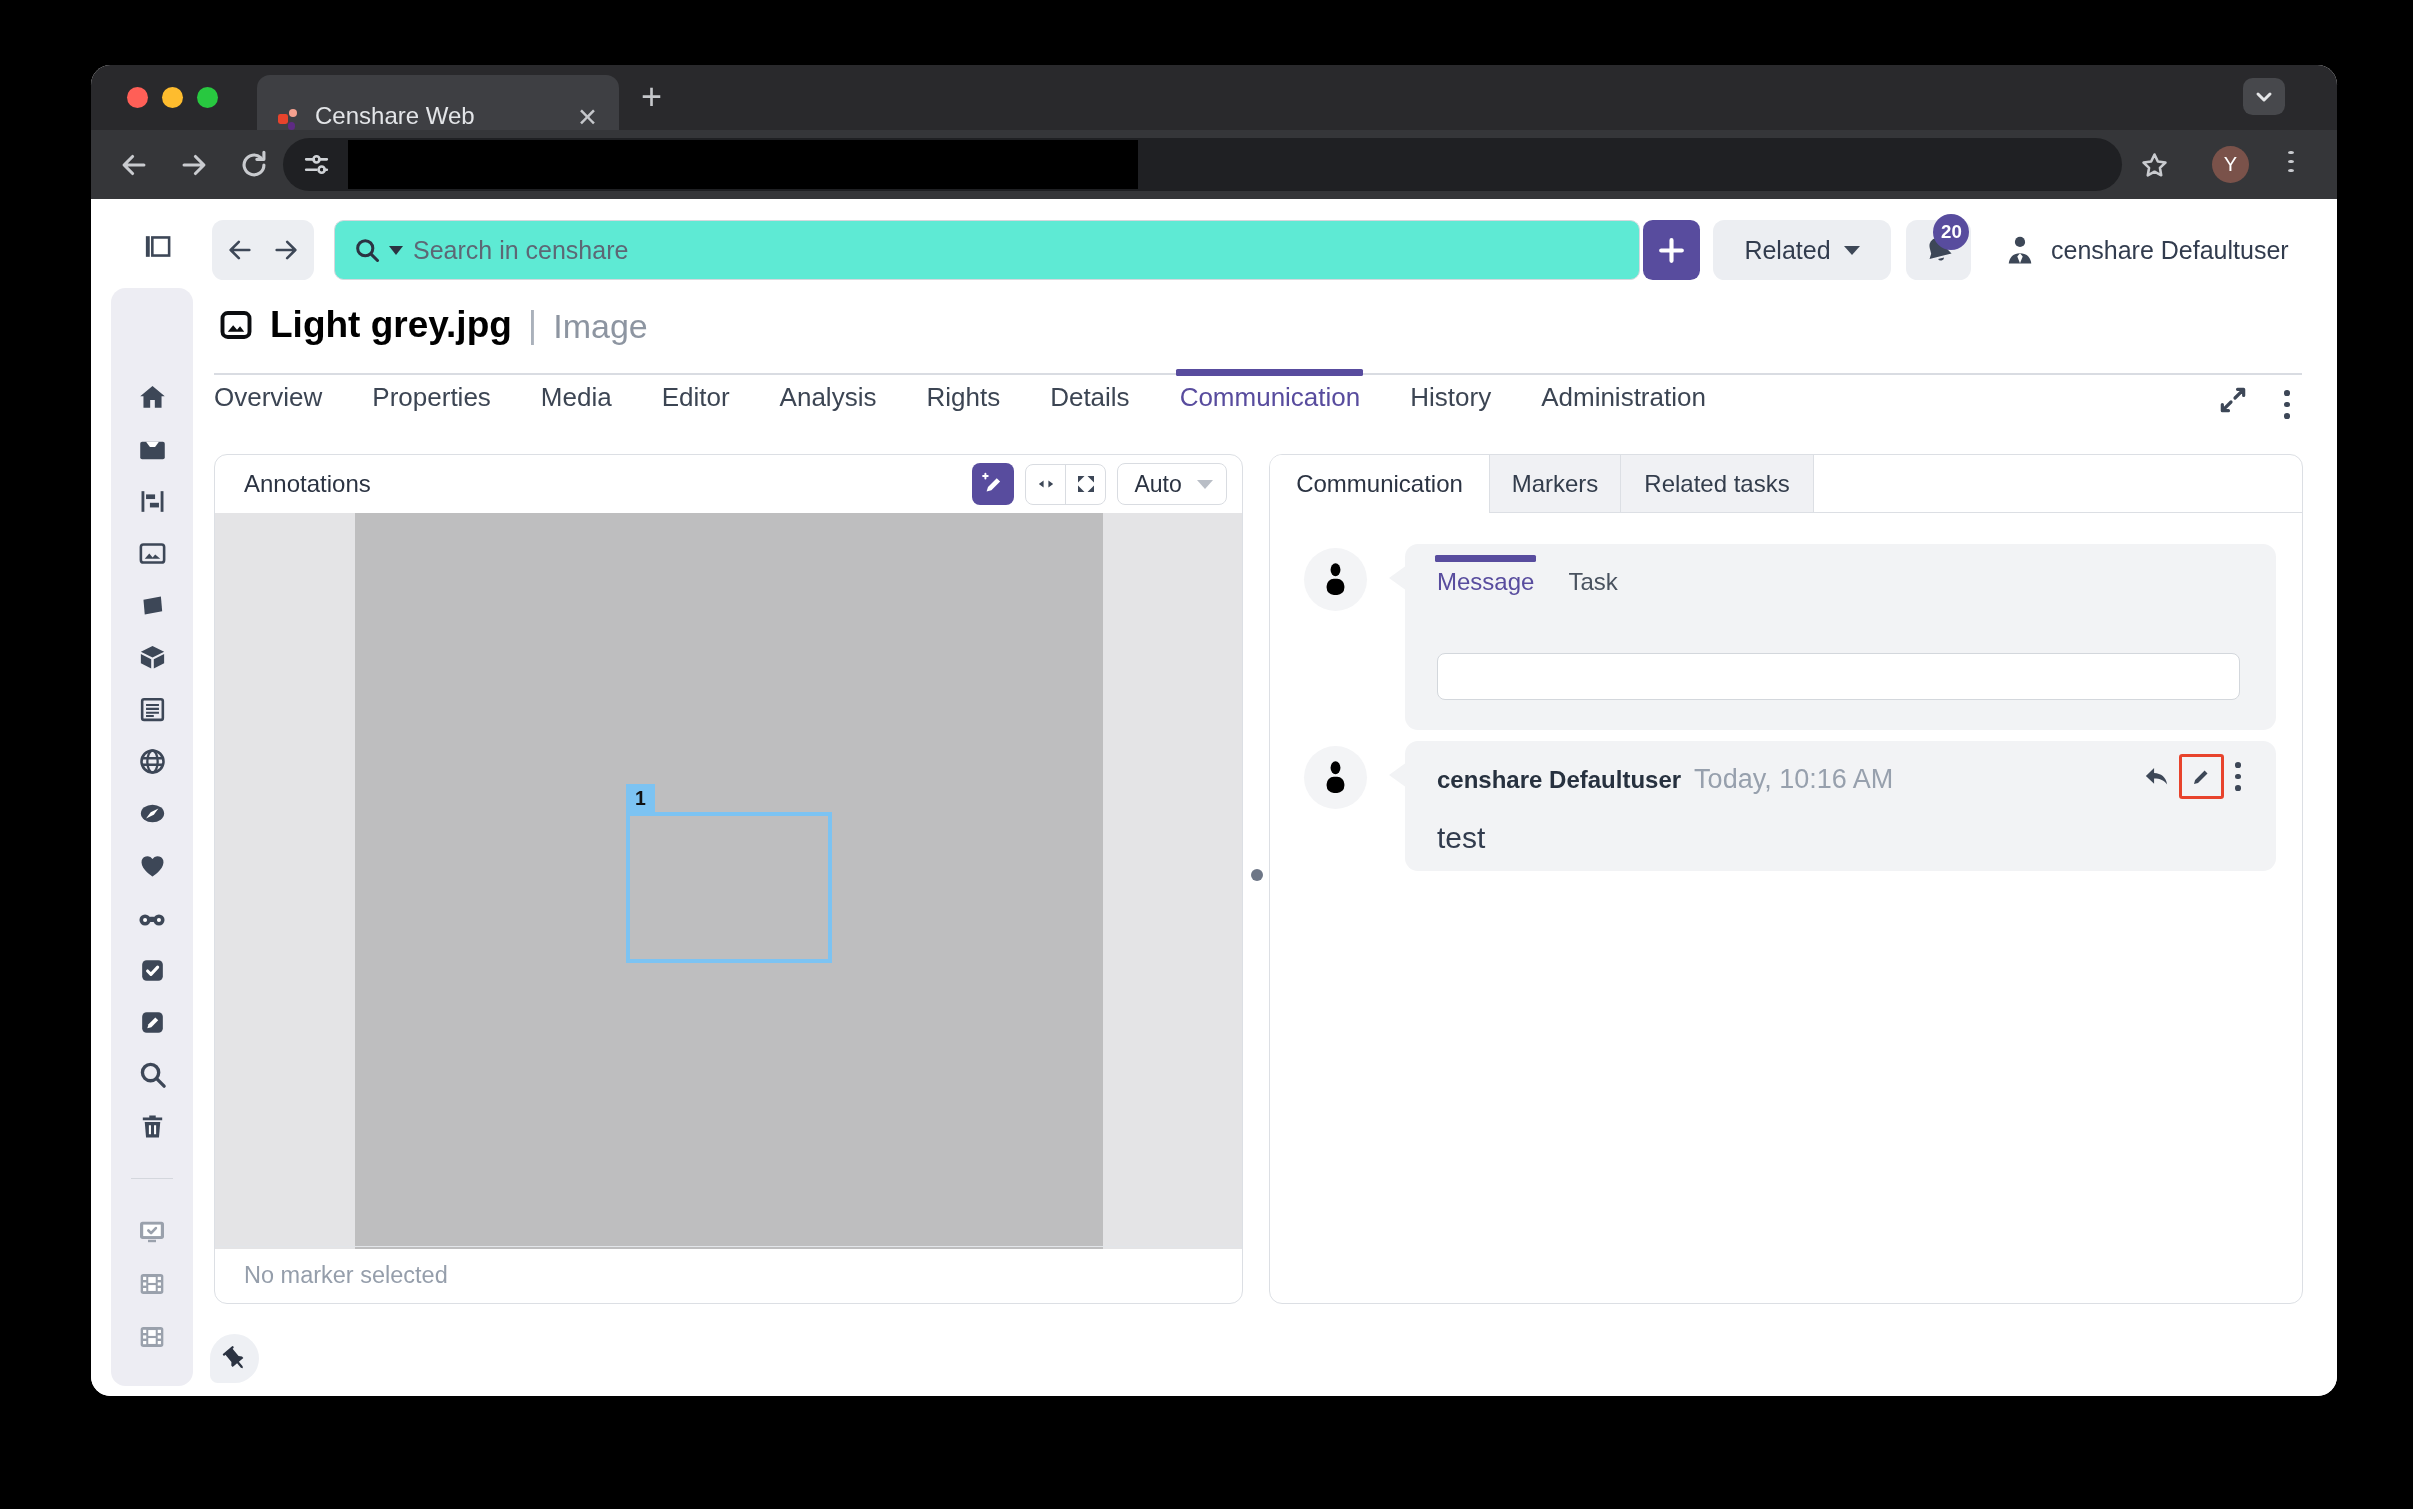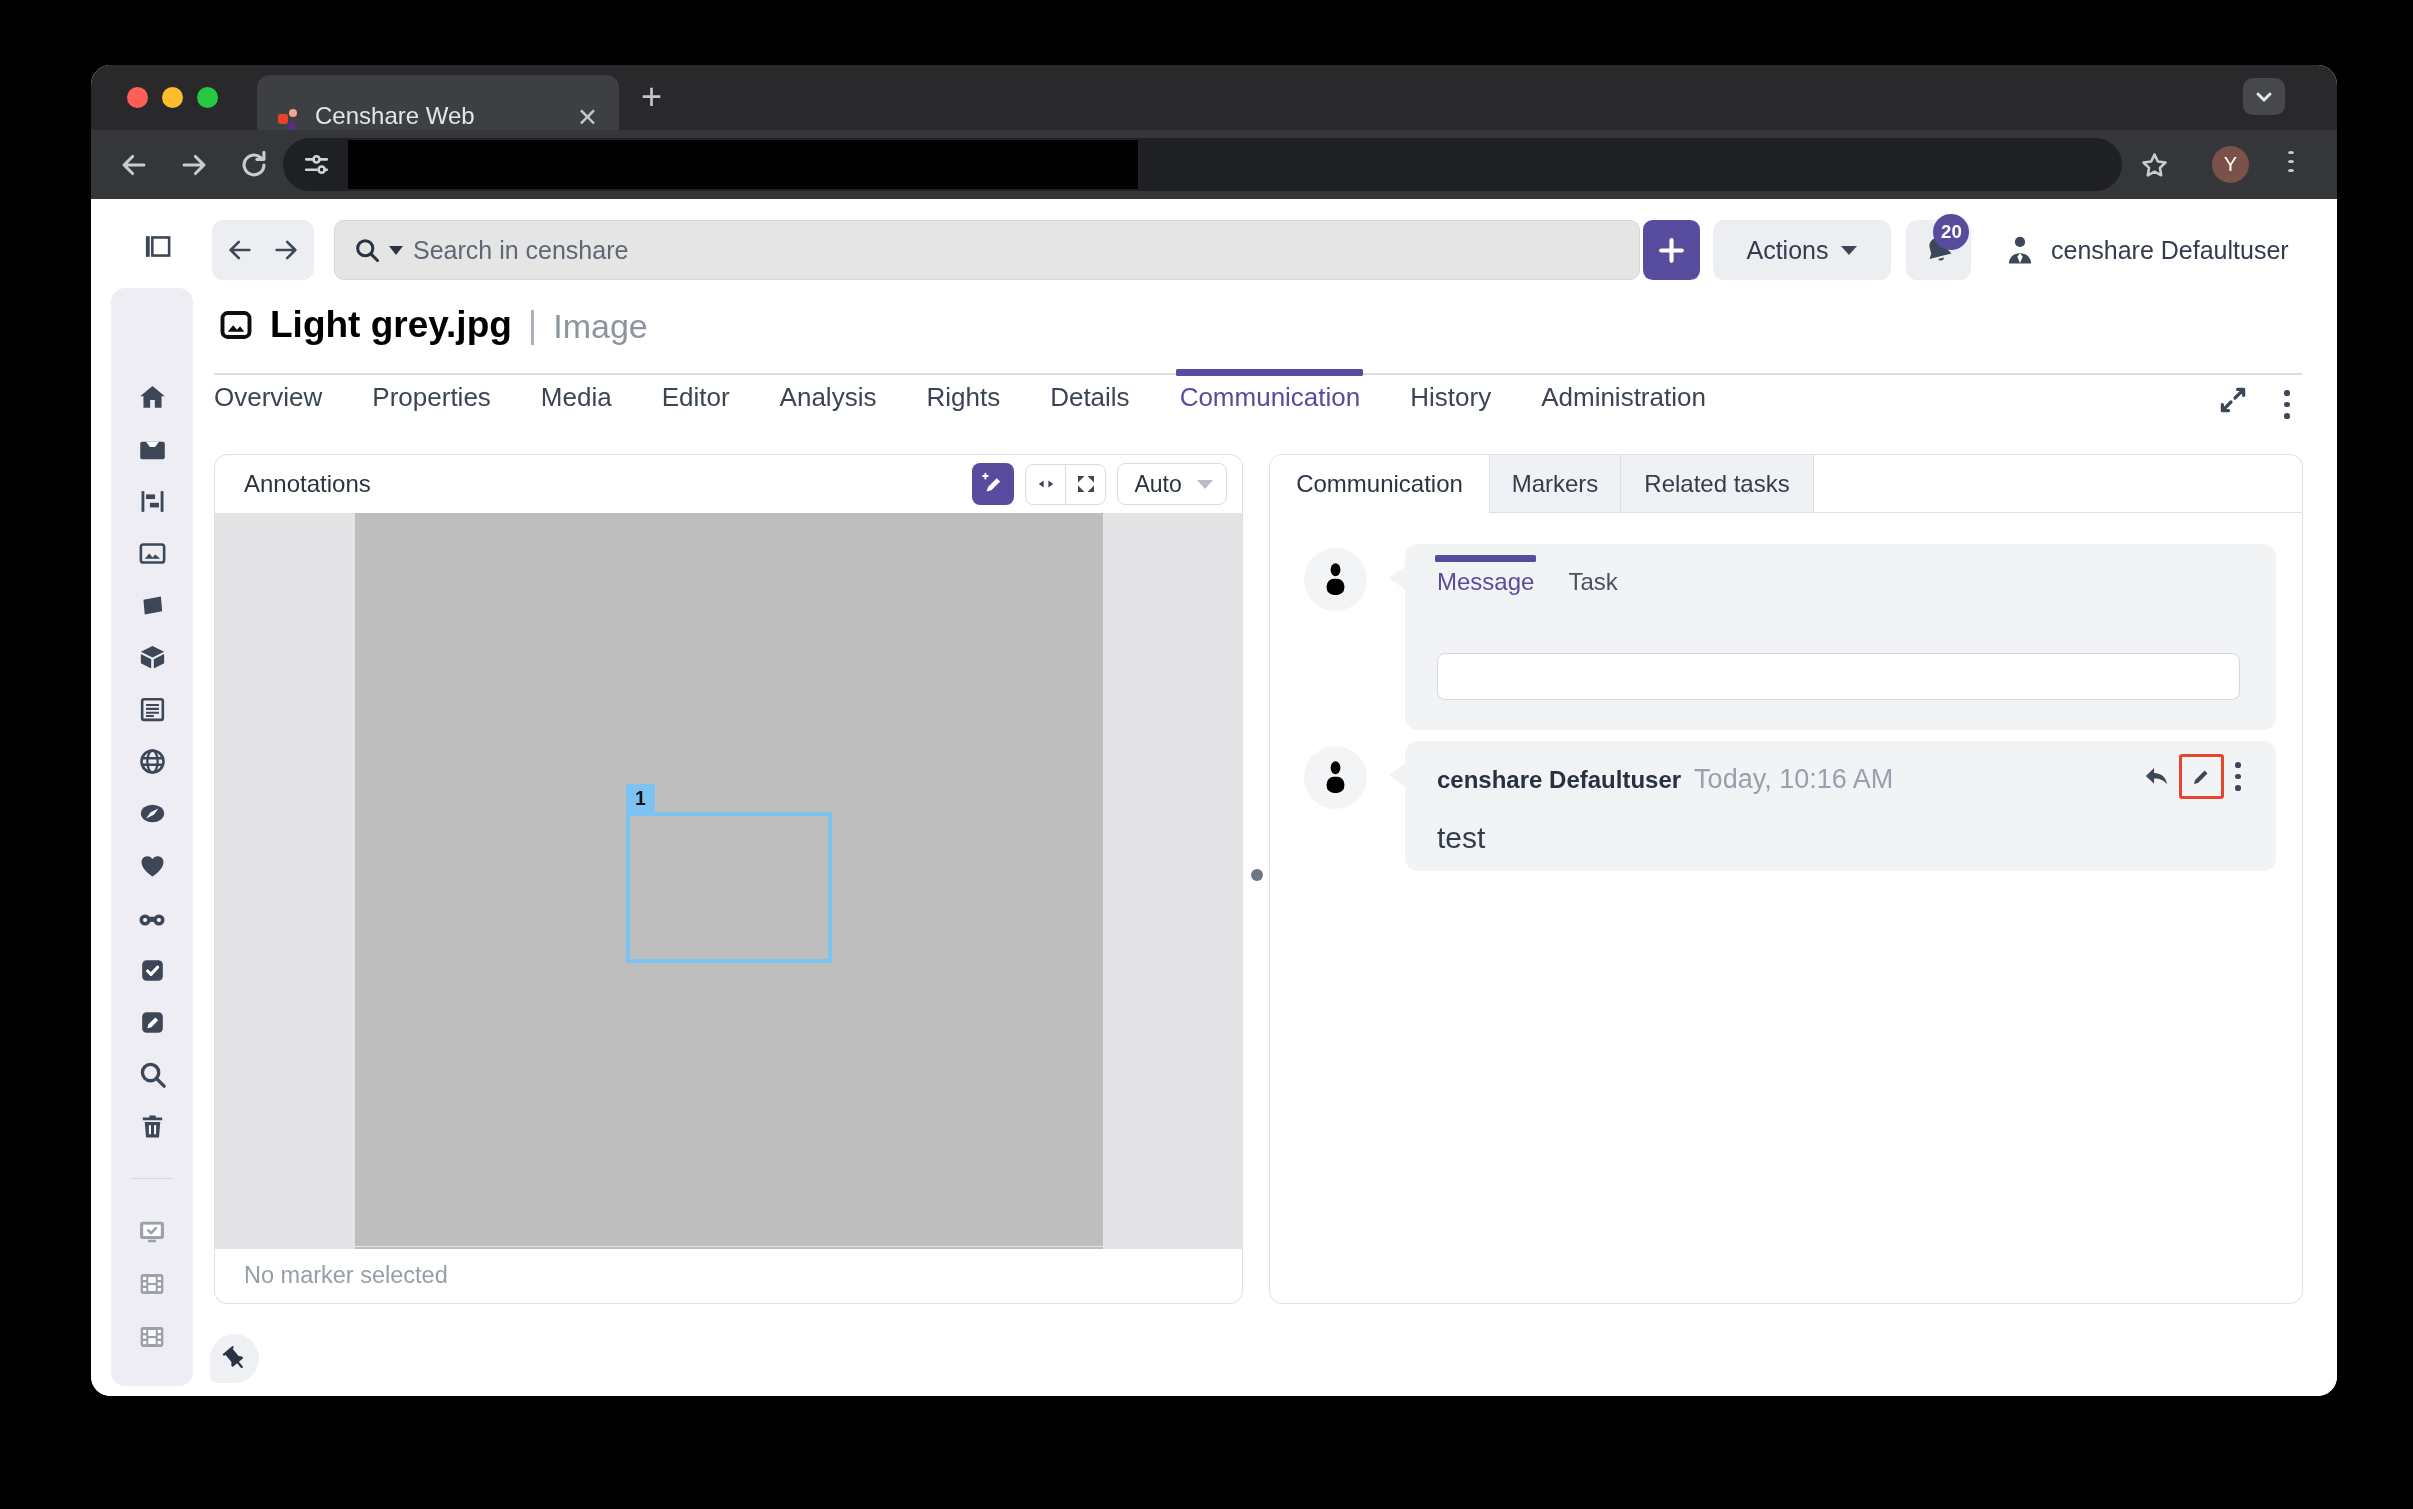--- a/index.html
+++ b/index.html
@@ -20,21 +20,21 @@
   .newtab{position:absolute;left:550px;top:11.4px;font-size:36px;color:#c5c7cb;font-weight:300}
   .tabchevron{position:absolute;right:52px;top:13px;width:42px;height:37px;background:#47484c;border-radius:9.7px;display:flex;align-items:center;justify-content:center}
   .btoolbar{position:absolute;top:65px;left:0;right:0;height:69px;background:#353639}
   .nav-ico{position:absolute;top:18px}
   .urlpill{position:absolute;left:192px;top:8px;width:1839px;height:53px;background:#1f2023;border-radius:27px}
   .redact{position:absolute;left:257px;top:9.7px;width:790px;height:49px;background:#000}
 
   
   .page{position:absolute;top:134px;left:0;right:0;bottom:0;background:#fff}
   .pill-btn{background:#eceef2;border-radius:11.4px;display:flex;align-items:center;justify-content:center}
-  .searchbar{position:absolute;left:243px;top:21px;width:1306px;height:60px;background:#e5e5e5;border:1.6px solid #d5d8dd;border-radius:9.7px;box-sizing:border-box;display:flex;align-items:center;padding:0 18px;gap:8px}
+  .searchbar{position:absolute;left:243px;top:21px;width:1306px;height:60px;background:#5eead4;border:1.6px solid #d5d8dd;border-radius:9.7px;box-sizing:border-box;display:flex;align-items:center;padding:0 18px;gap:8px}
   .searchbar input{border:0;outline:0;flex:1;font-size:25px;color:#323c4e;font-family:"Liberation Sans",sans-serif;background:transparent}
   .searchbar input::placeholder{color:#5d6775}
   .plusbtn{position:absolute;left:1552px;top:21px;width:57px;height:60px;background:#584c9e;border-radius:9.7px;display:flex;align-items:center;justify-content:center}
   .actionsbtn{position:absolute;left:1622px;top:21px;width:178px;height:60px;font-size:25px;color:#323c4e;gap:13px}
   .bellbtn{position:absolute;left:1815px;top:21px;width:65px;height:60px}
   .badge{position:absolute;right:1.6px;top:-6.5px;width:36px;height:36px;border-radius:50%;background:#584c9e;color:#fff;font-size:18.7px;font-weight:bold;display:flex;align-items:center;justify-content:center}
   .userchip{position:absolute;left:1911px;top:21px;height:60px;display:flex;align-items:center;gap:13px;font-size:25px;color:#323c4e}
 
   .sidebar{position:absolute;left:20px;top:89px;bottom:9.7px;width:82px;background:#ededf3;border-radius:14.6px;display:flex;flex-direction:column;align-items:center;padding-top:94px;box-sizing:border-box;gap:21px}
   .sidebar .divider{width:42px;height:1.6px;background:#d4d7dd;margin:14.6px 0}
@@ -185,21 +185,21 @@
         </svg>
       <span style="width:0;height:0;border-left:7.3px solid transparent;border-right:7.3px solid transparent;border-top:9px solid #2b3342"></span>
       <input type="text" placeholder="Search in censhare" style="">
     </div>
     <div class="plusbtn">
       <svg width="31" height="31" viewBox="0 0 24 24">
           <path d="M12 4v16M4 12h16" stroke="#fff" stroke-width="3.2" stroke-linecap="round"></path>
         </svg>
     </div>
     <div class="pill-btn actionsbtn">
-      <span>Actions</span>
+      <span>Related</span>
       <span style="width:0;height:0;border-left:8px solid transparent;border-right:8px solid transparent;border-top:9.7px solid #3d4757"></span>
     </div>
     <div class="pill-btn bellbtn" style="position:absolute">
       <svg width="34" height="34" viewBox="0 0 24 24" style="transform:rotate(-14deg)">
           <path d="M12 3a6 6 0 00-6 6v4.2L4 16.5h16L18 13.2V9a6 6 0 00-6-6z" fill="#3d4757"></path>
           <path d="M9.8 18a2.3 2.3 0 004.4 0z" fill="#3d4757"></path>
         </svg>
       <span class="badge">
           <span>20</span>
         </span>

